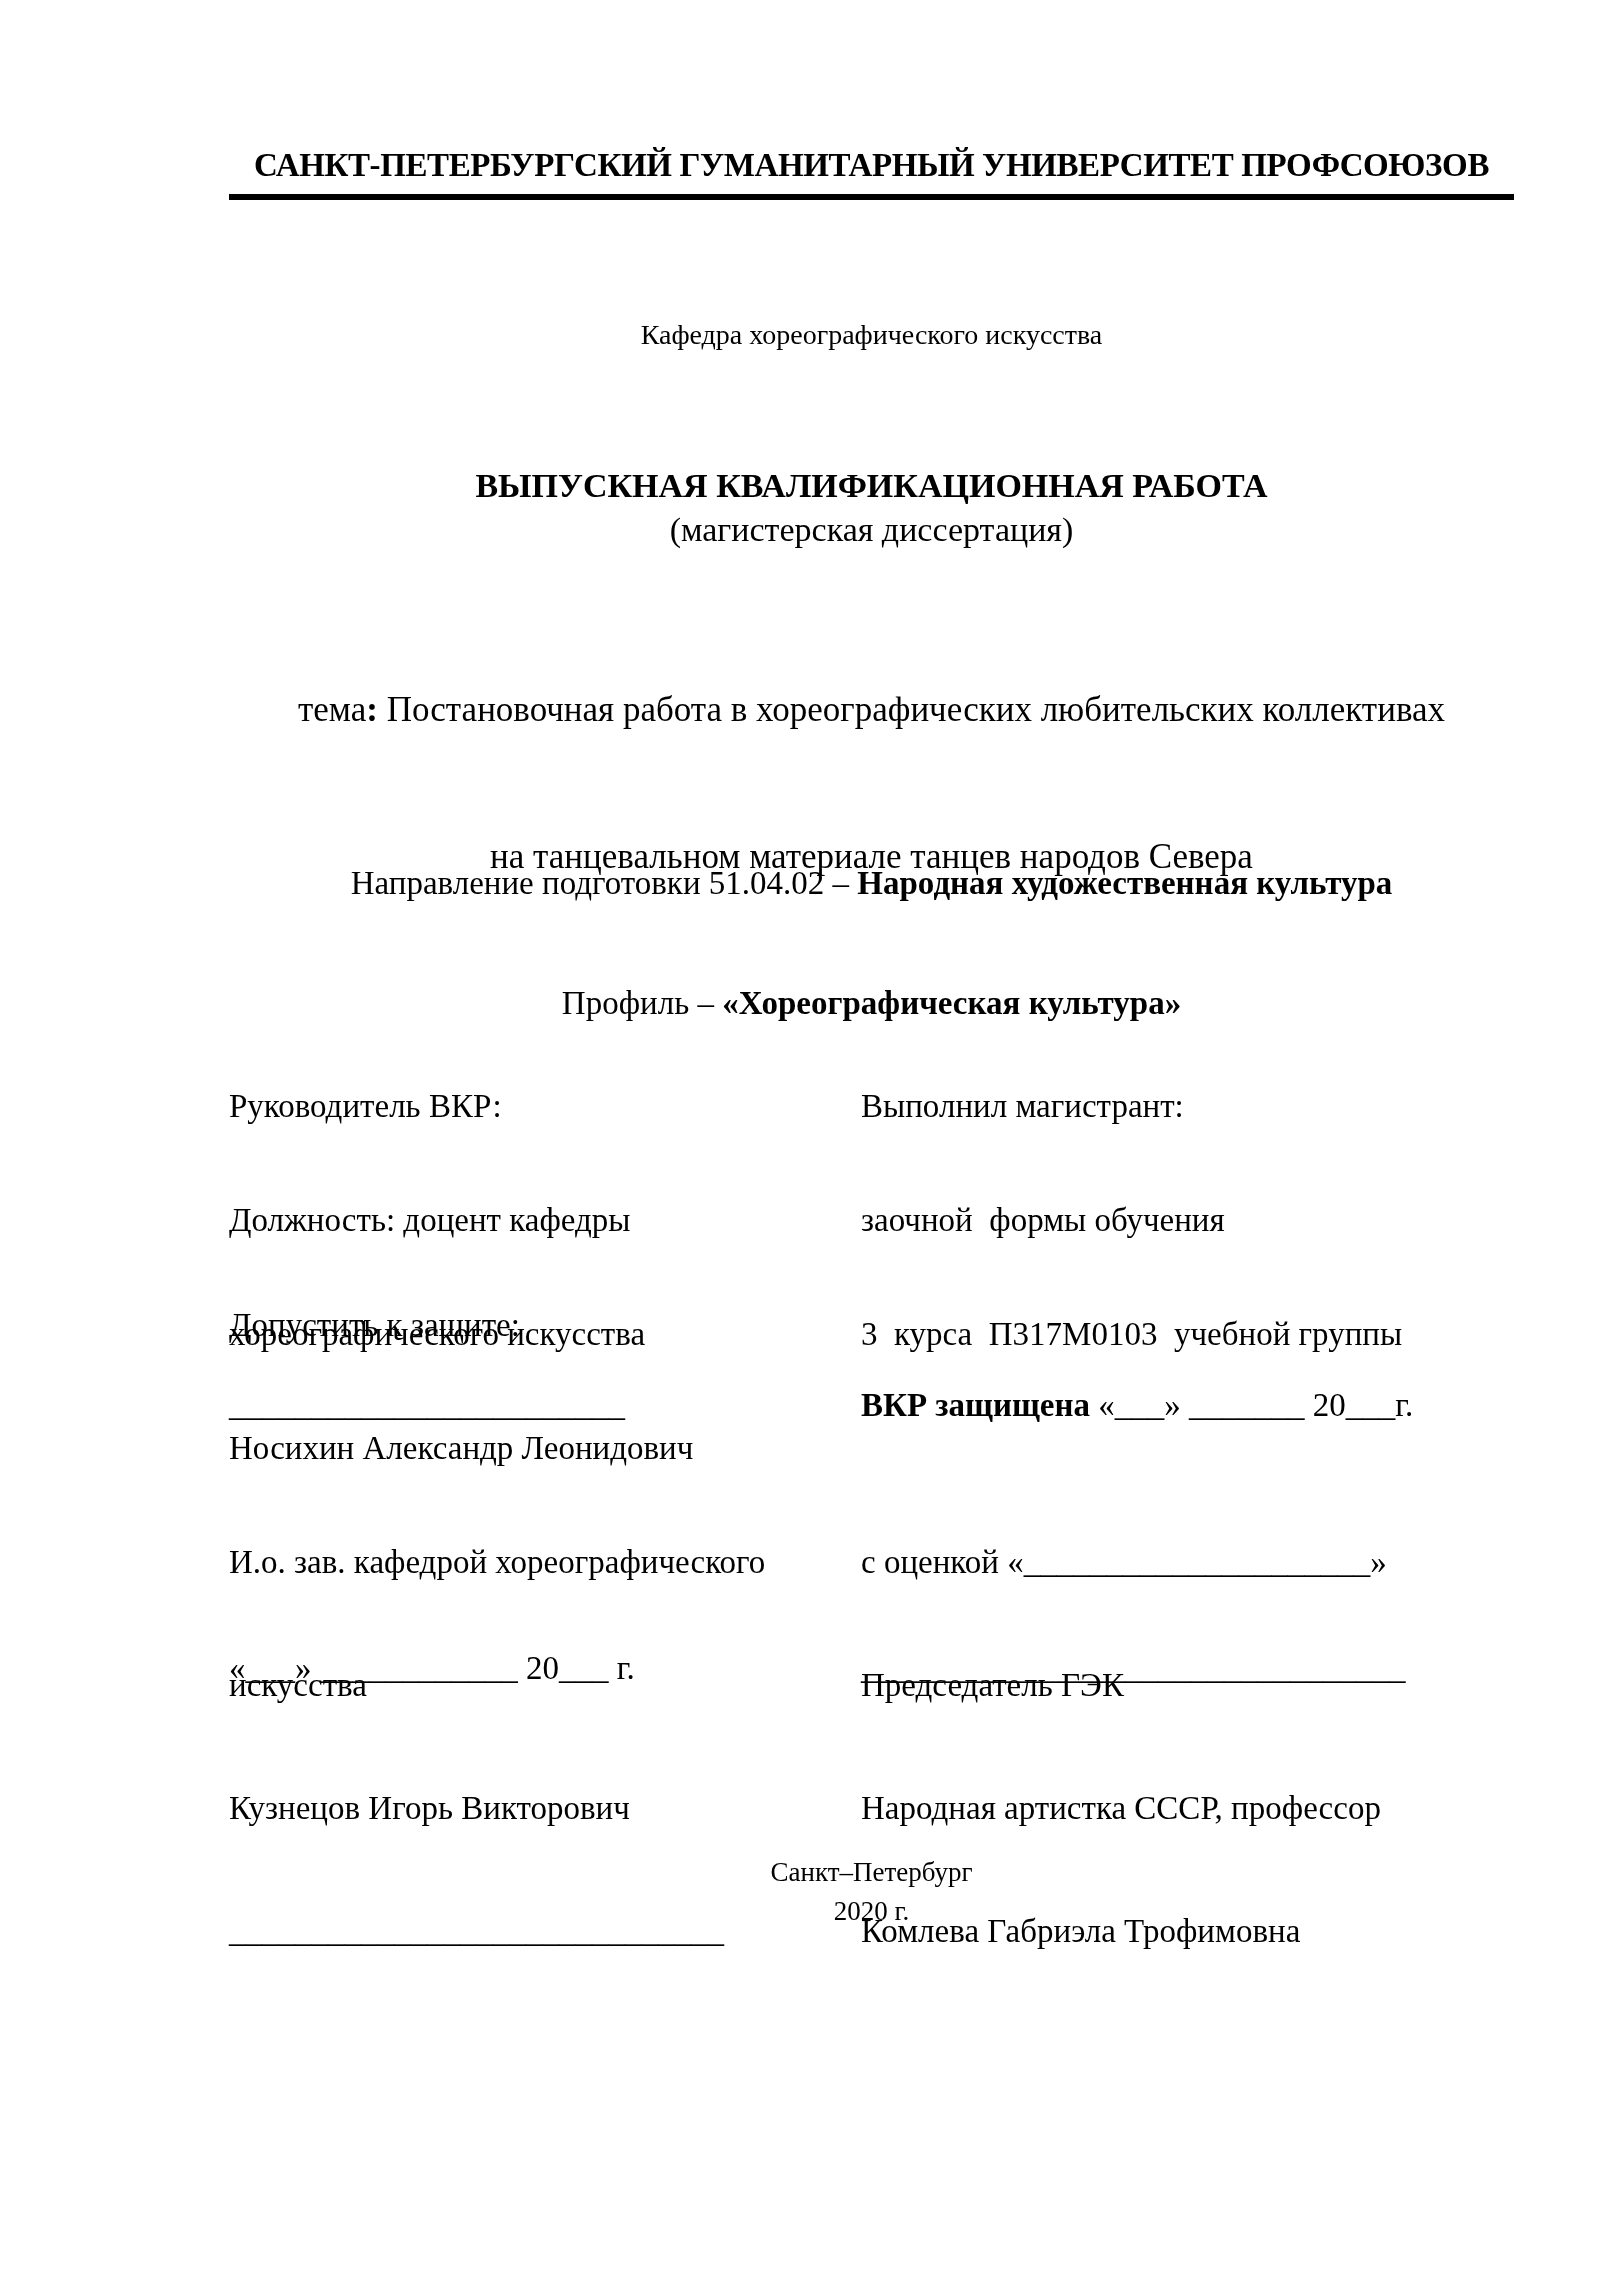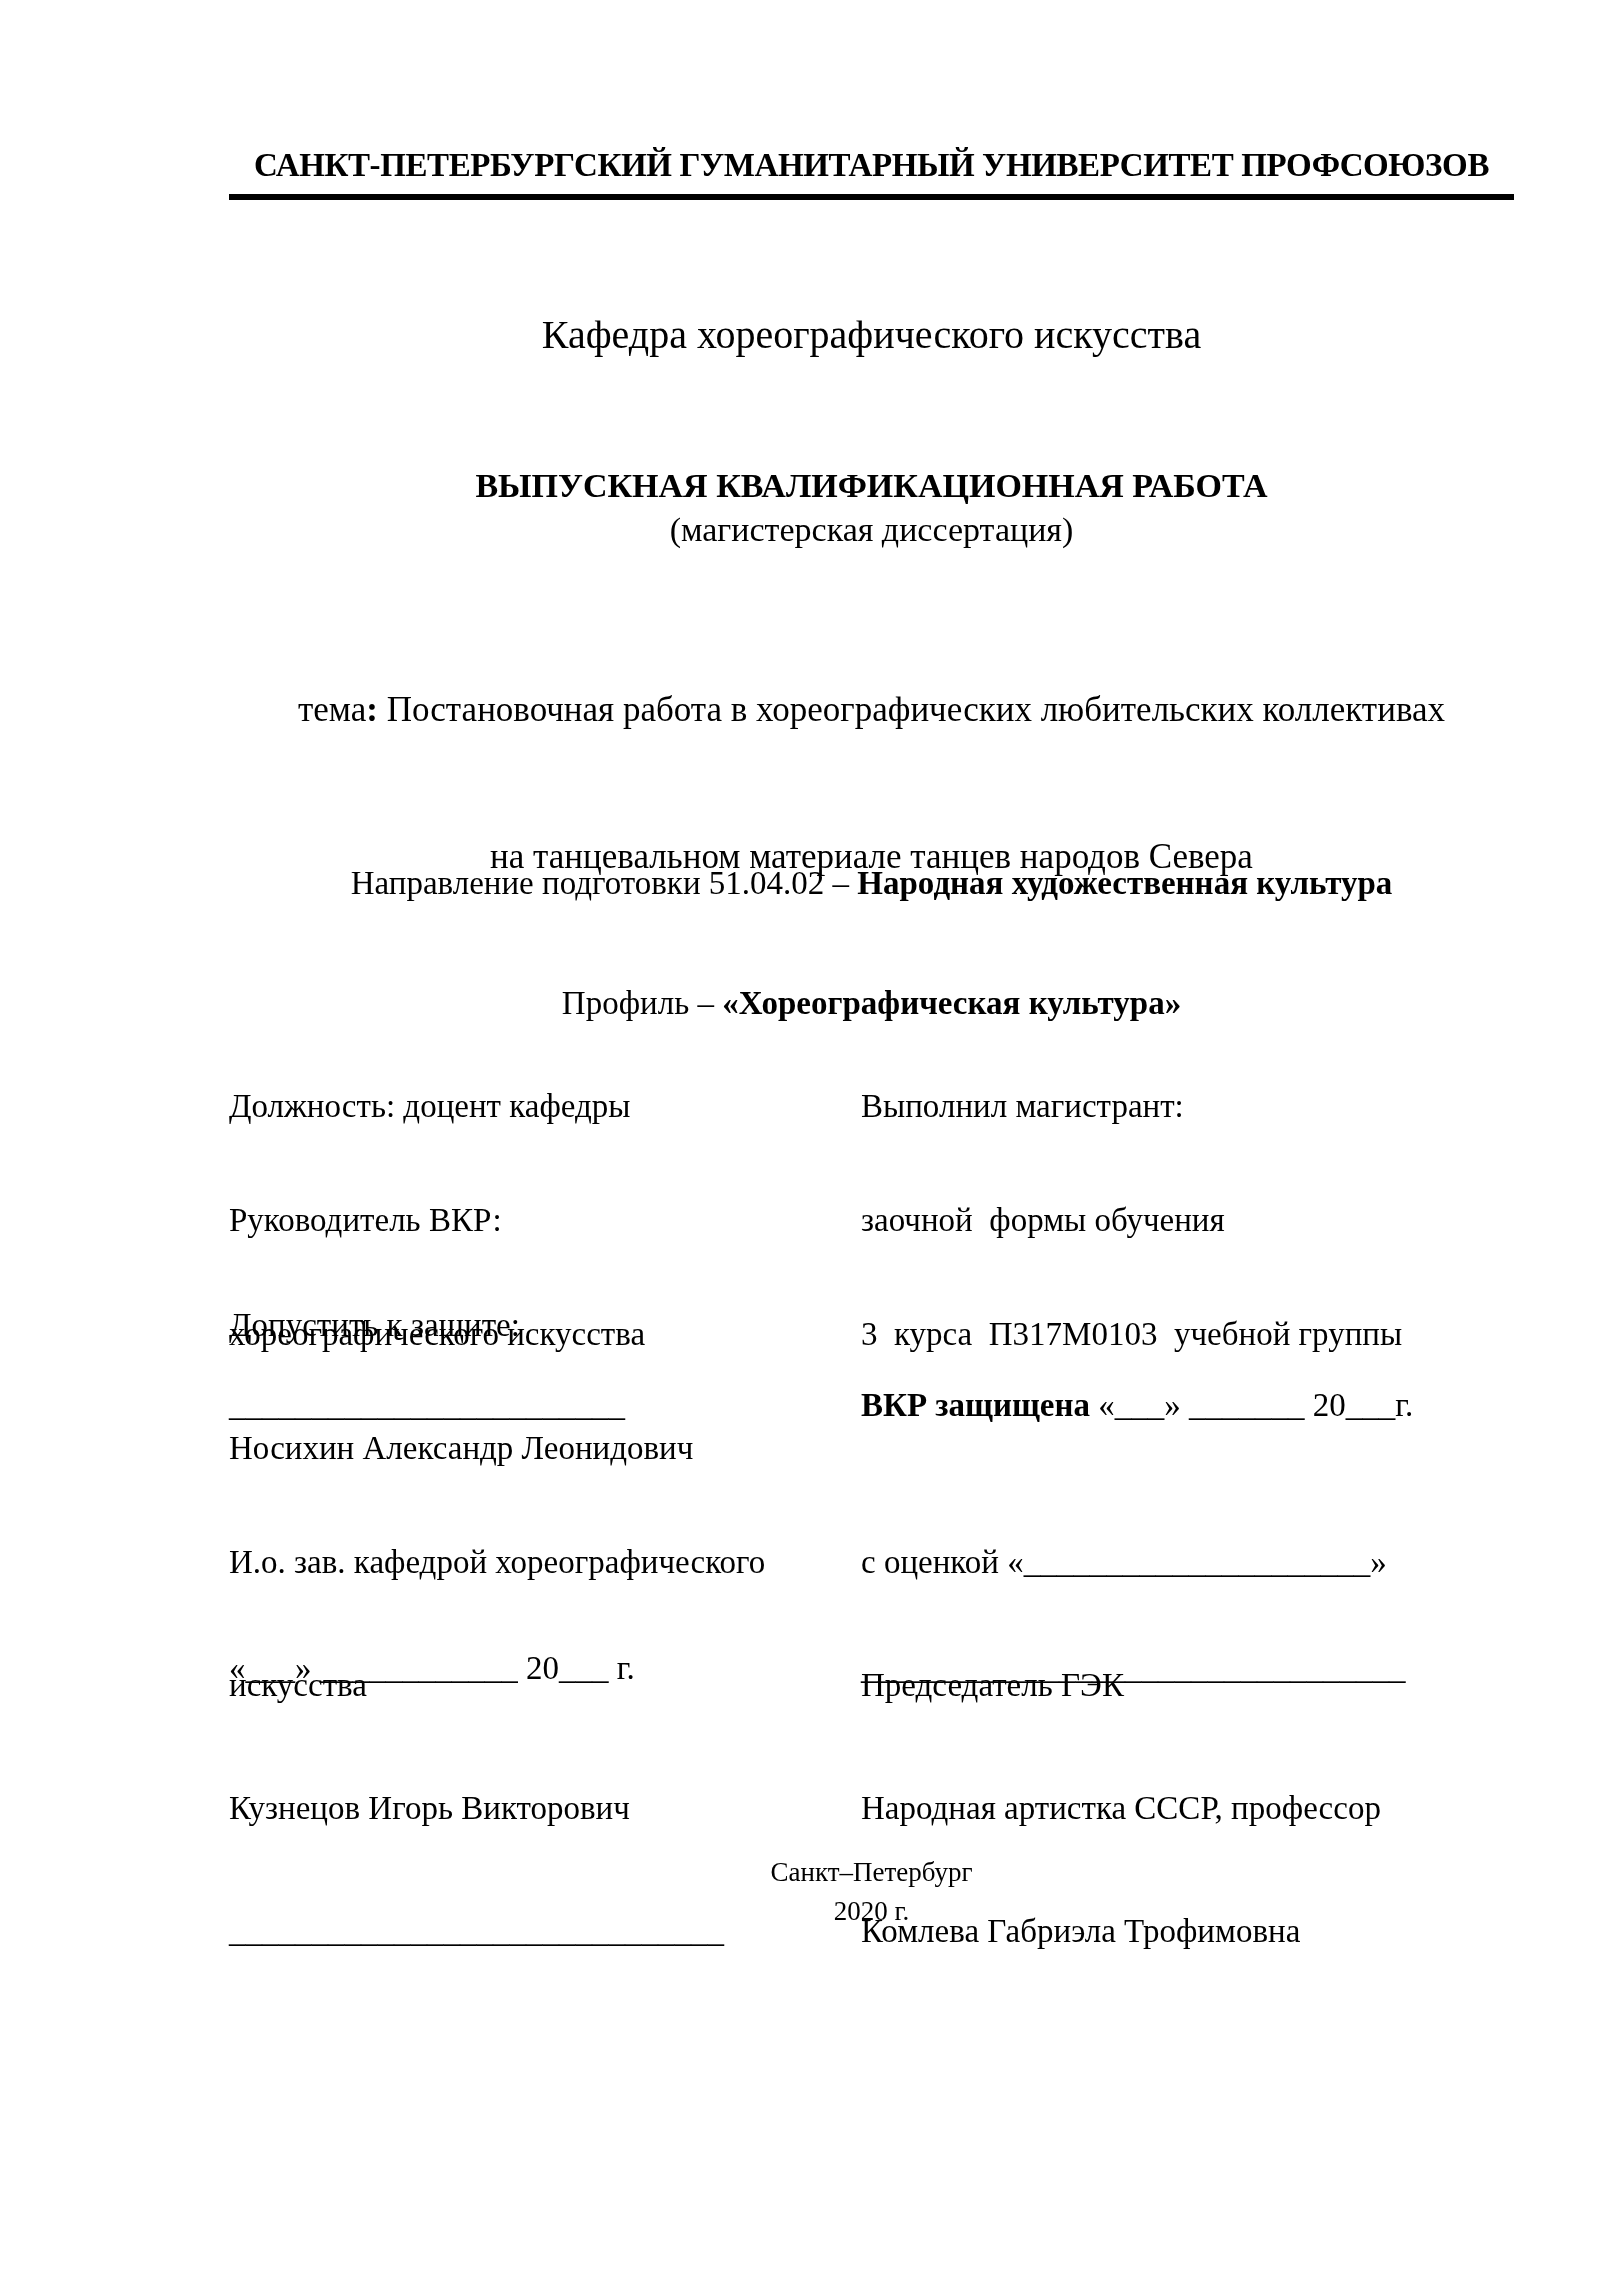--- a/index.html
+++ b/index.html
@@ -27,21 +27,21 @@
   .university-header {
     top: 144px;
     font-size: 33px;
     line-height: 42px;
     font-weight: bold;
     letter-spacing: -0.4px;
     white-space: nowrap;
     border-bottom: 6.3px solid #000000;
     padding-bottom: 7.9px;
   }
-  .department-line { top: 316px; font-size: 40px; line-height: 38px; }
+  .department-line { top: 316px; font-size: 28px; line-height: 38px; }
   .work-title-block { top: 425px; font-size: 34px; line-height: 44px; }
   .theme-block { top: 587px; font-size: 35px; line-height: 49px; white-space: pre-wrap; }
   .program-block { top: 783px; font-size: 33px; line-height: 40px; white-space: pre-wrap; }
   .people-row-top { top: 1011px; }
   .admit-label { top: 1306px; }
   .signature-row-1 { top: 1386px; }
   .approval-row { top: 1460px; line-height: 41px; }
   .date-row { top: 1649px; }
   .footer-block { top: 1853px; font-size: 27px; line-height: 39px; }
 </style>
@@ -63,22 +63,22 @@
     <div><span>тема</span><span class="bold">:</span><span> Постановочная работа в хореографических любительских коллективах</span></div>
     <div>на танцевальном материале танцев народов Севера</div>
   </div>
 
   <div class="abs content-col centered program-block">
     <div><span>Направление подготовки 51.04.02 – </span><span class="bold">Народная художественная культура</span></div>
     <div><span>Профиль – </span><span class="bold">«Хореографическая культура»</span></div>
   </div>
 
   <div class="abs left-col body-text people-row-top">
+    <div>Руководитель ВКР:</div>
     <div>Должность: доцент кафедры</div>
-    <div>Руководитель ВКР:</div>
     <div>хореографического искусства</div>
     <div>Носихин Александр Леонидович</div>
   </div>
 
   <div class="abs right-col body-text people-row-top">
     <div>Выполнил магистрант:</div>
     <div>заочной  формы обучения</div>
     <div>3  курса  П317М0103  учебной группы</div>
   </div>
 

